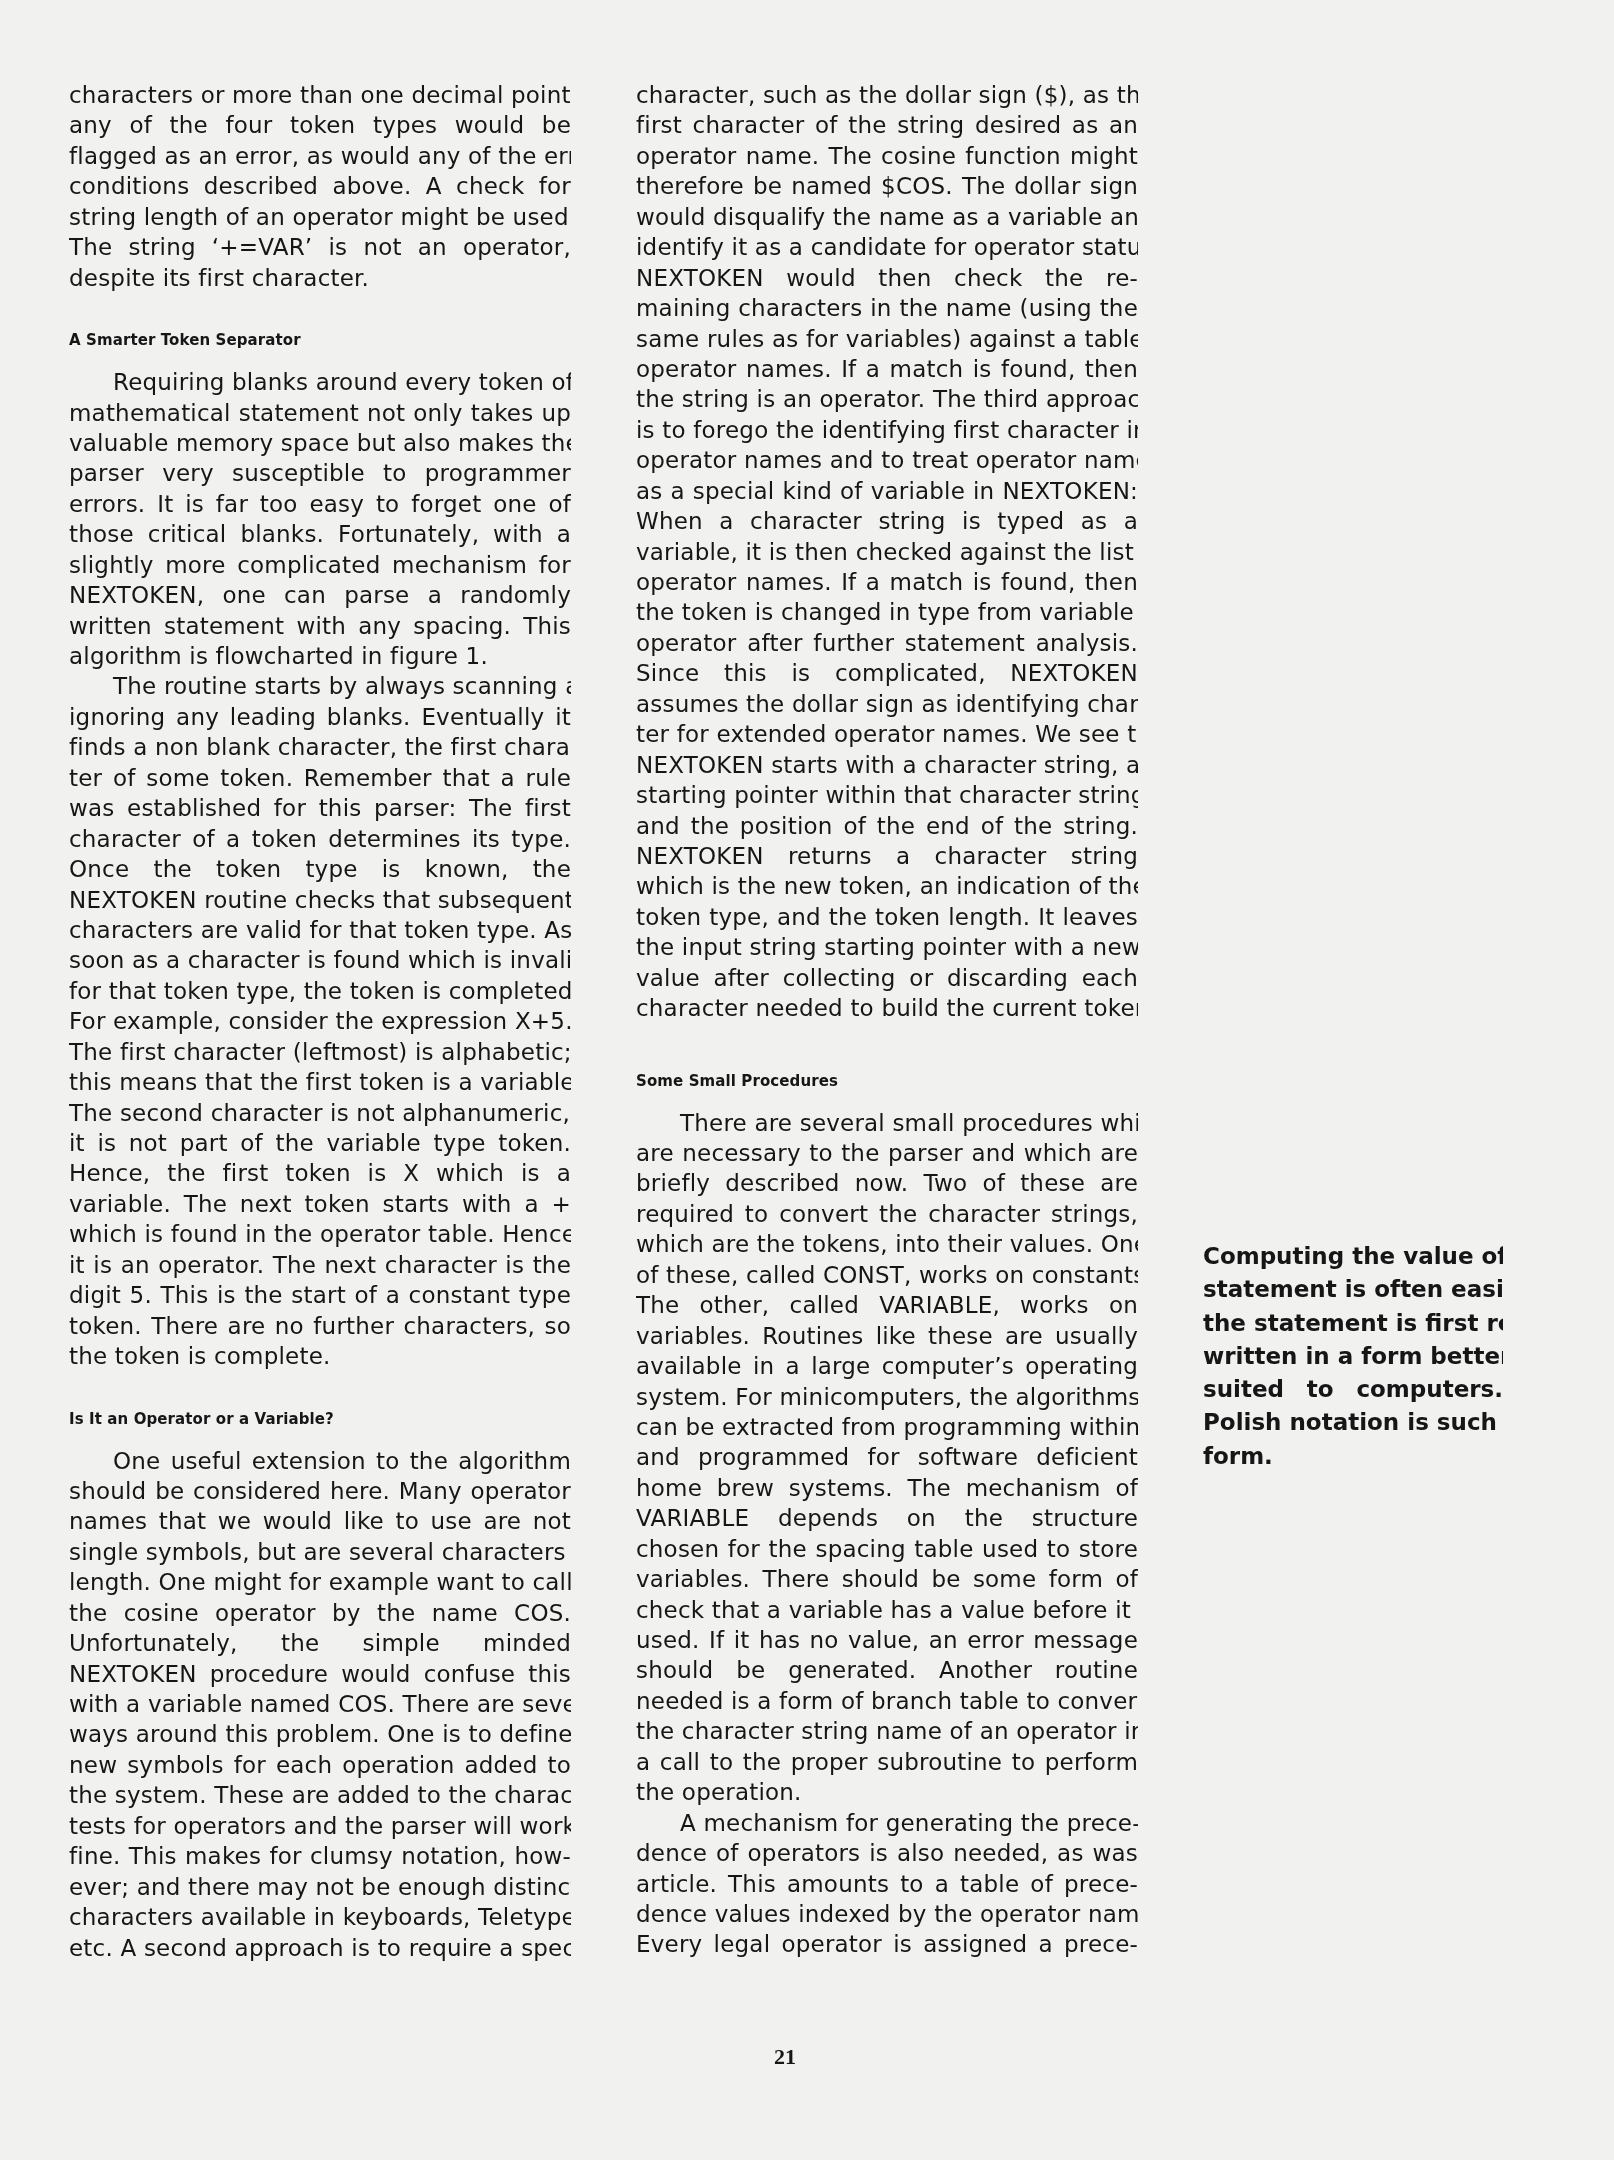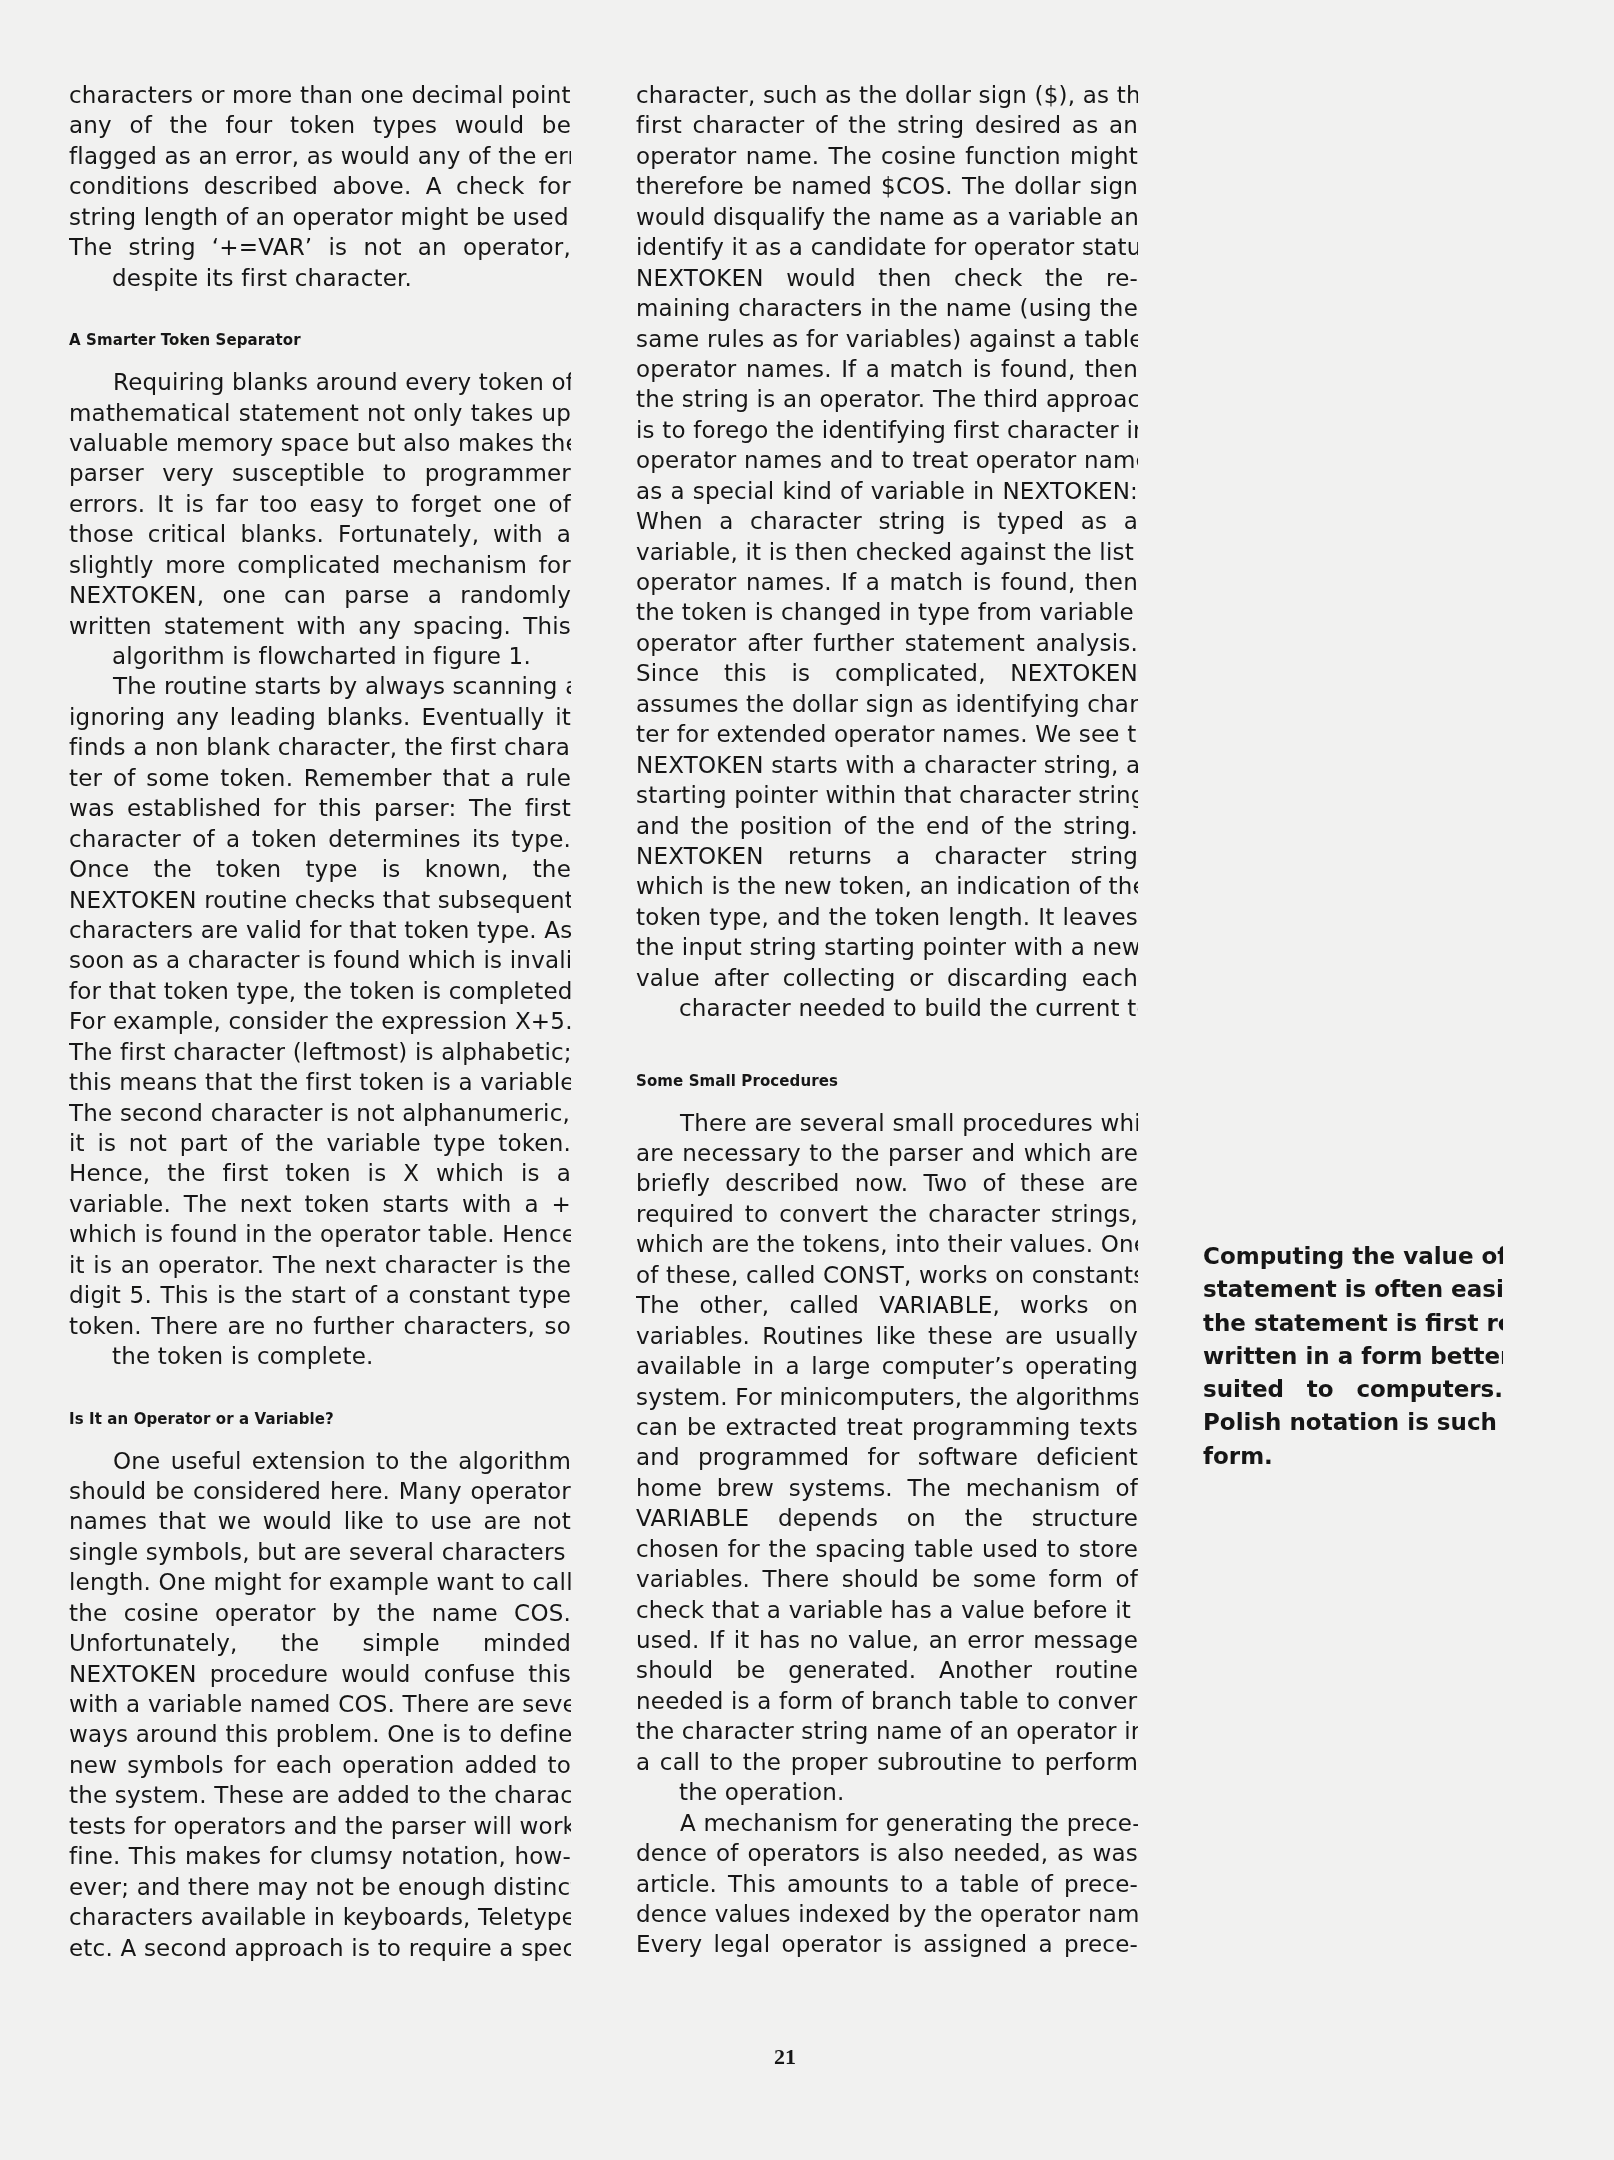--- a/index.html
+++ b/index.html
@@ -18,21 +18,21 @@
     display: block;
     height: 30.45px;
     line-height: 30.45px;
     font-size: 23px;
     white-space: nowrap;
     text-align: justify;
     text-align-last: justify;
     overflow: hidden;
     letter-spacing: 0.2px;
   }
-  .line.last { text-align-last: left; margin-left: 43px; }
+  .line.last { text-align-last: left; }
   .line.indent { padding-left: 44px; }
   .heading {
     display: block;
     font-size: 15px;
     font-weight: bold;
     height: 30px; line-height: 30px;
     white-space: nowrap;
     letter-spacing: 0.1px;
   }
   .gap-before-heading { height: 32px; }
@@ -173,21 +173,21 @@
       <span class="line indent">There are several small procedures which</span>
       <span class="line">are necessary to the parser and which are</span>
       <span class="line">briefly described now. Two of these are</span>
       <span class="line">required to convert the character strings,</span>
       <span class="line">which are the tokens, into their values. One</span>
       <span class="line">of these, called CONST, works on constants.</span>
       <span class="line">The other, called VARIABLE, works on</span>
       <span class="line">variables. Routines like these are usually</span>
       <span class="line">available in a large computer’s operating</span>
       <span class="line">system. For minicomputers, the algorithms</span>
-      <span class="line">can be extracted treat programming texts</span>
+      <span class="line">can be extracted from programming within</span>
       <span class="line">and programmed for software deficient</span>
       <span class="line">home brew systems. The mechanism of</span>
       <span class="line">VARIABLE depends on the structure</span>
       <span class="line">chosen for the spacing table used to store</span>
       <span class="line">variables. There should be some form of</span>
       <span class="line">check that a variable has a value before it is</span>
       <span class="line">used. If it has no value, an error message</span>
       <span class="line">should be generated. Another routine</span>
       <span class="line">needed is a form of branch table to convert</span>
       <span class="line">the character string name of an operator into</span>

